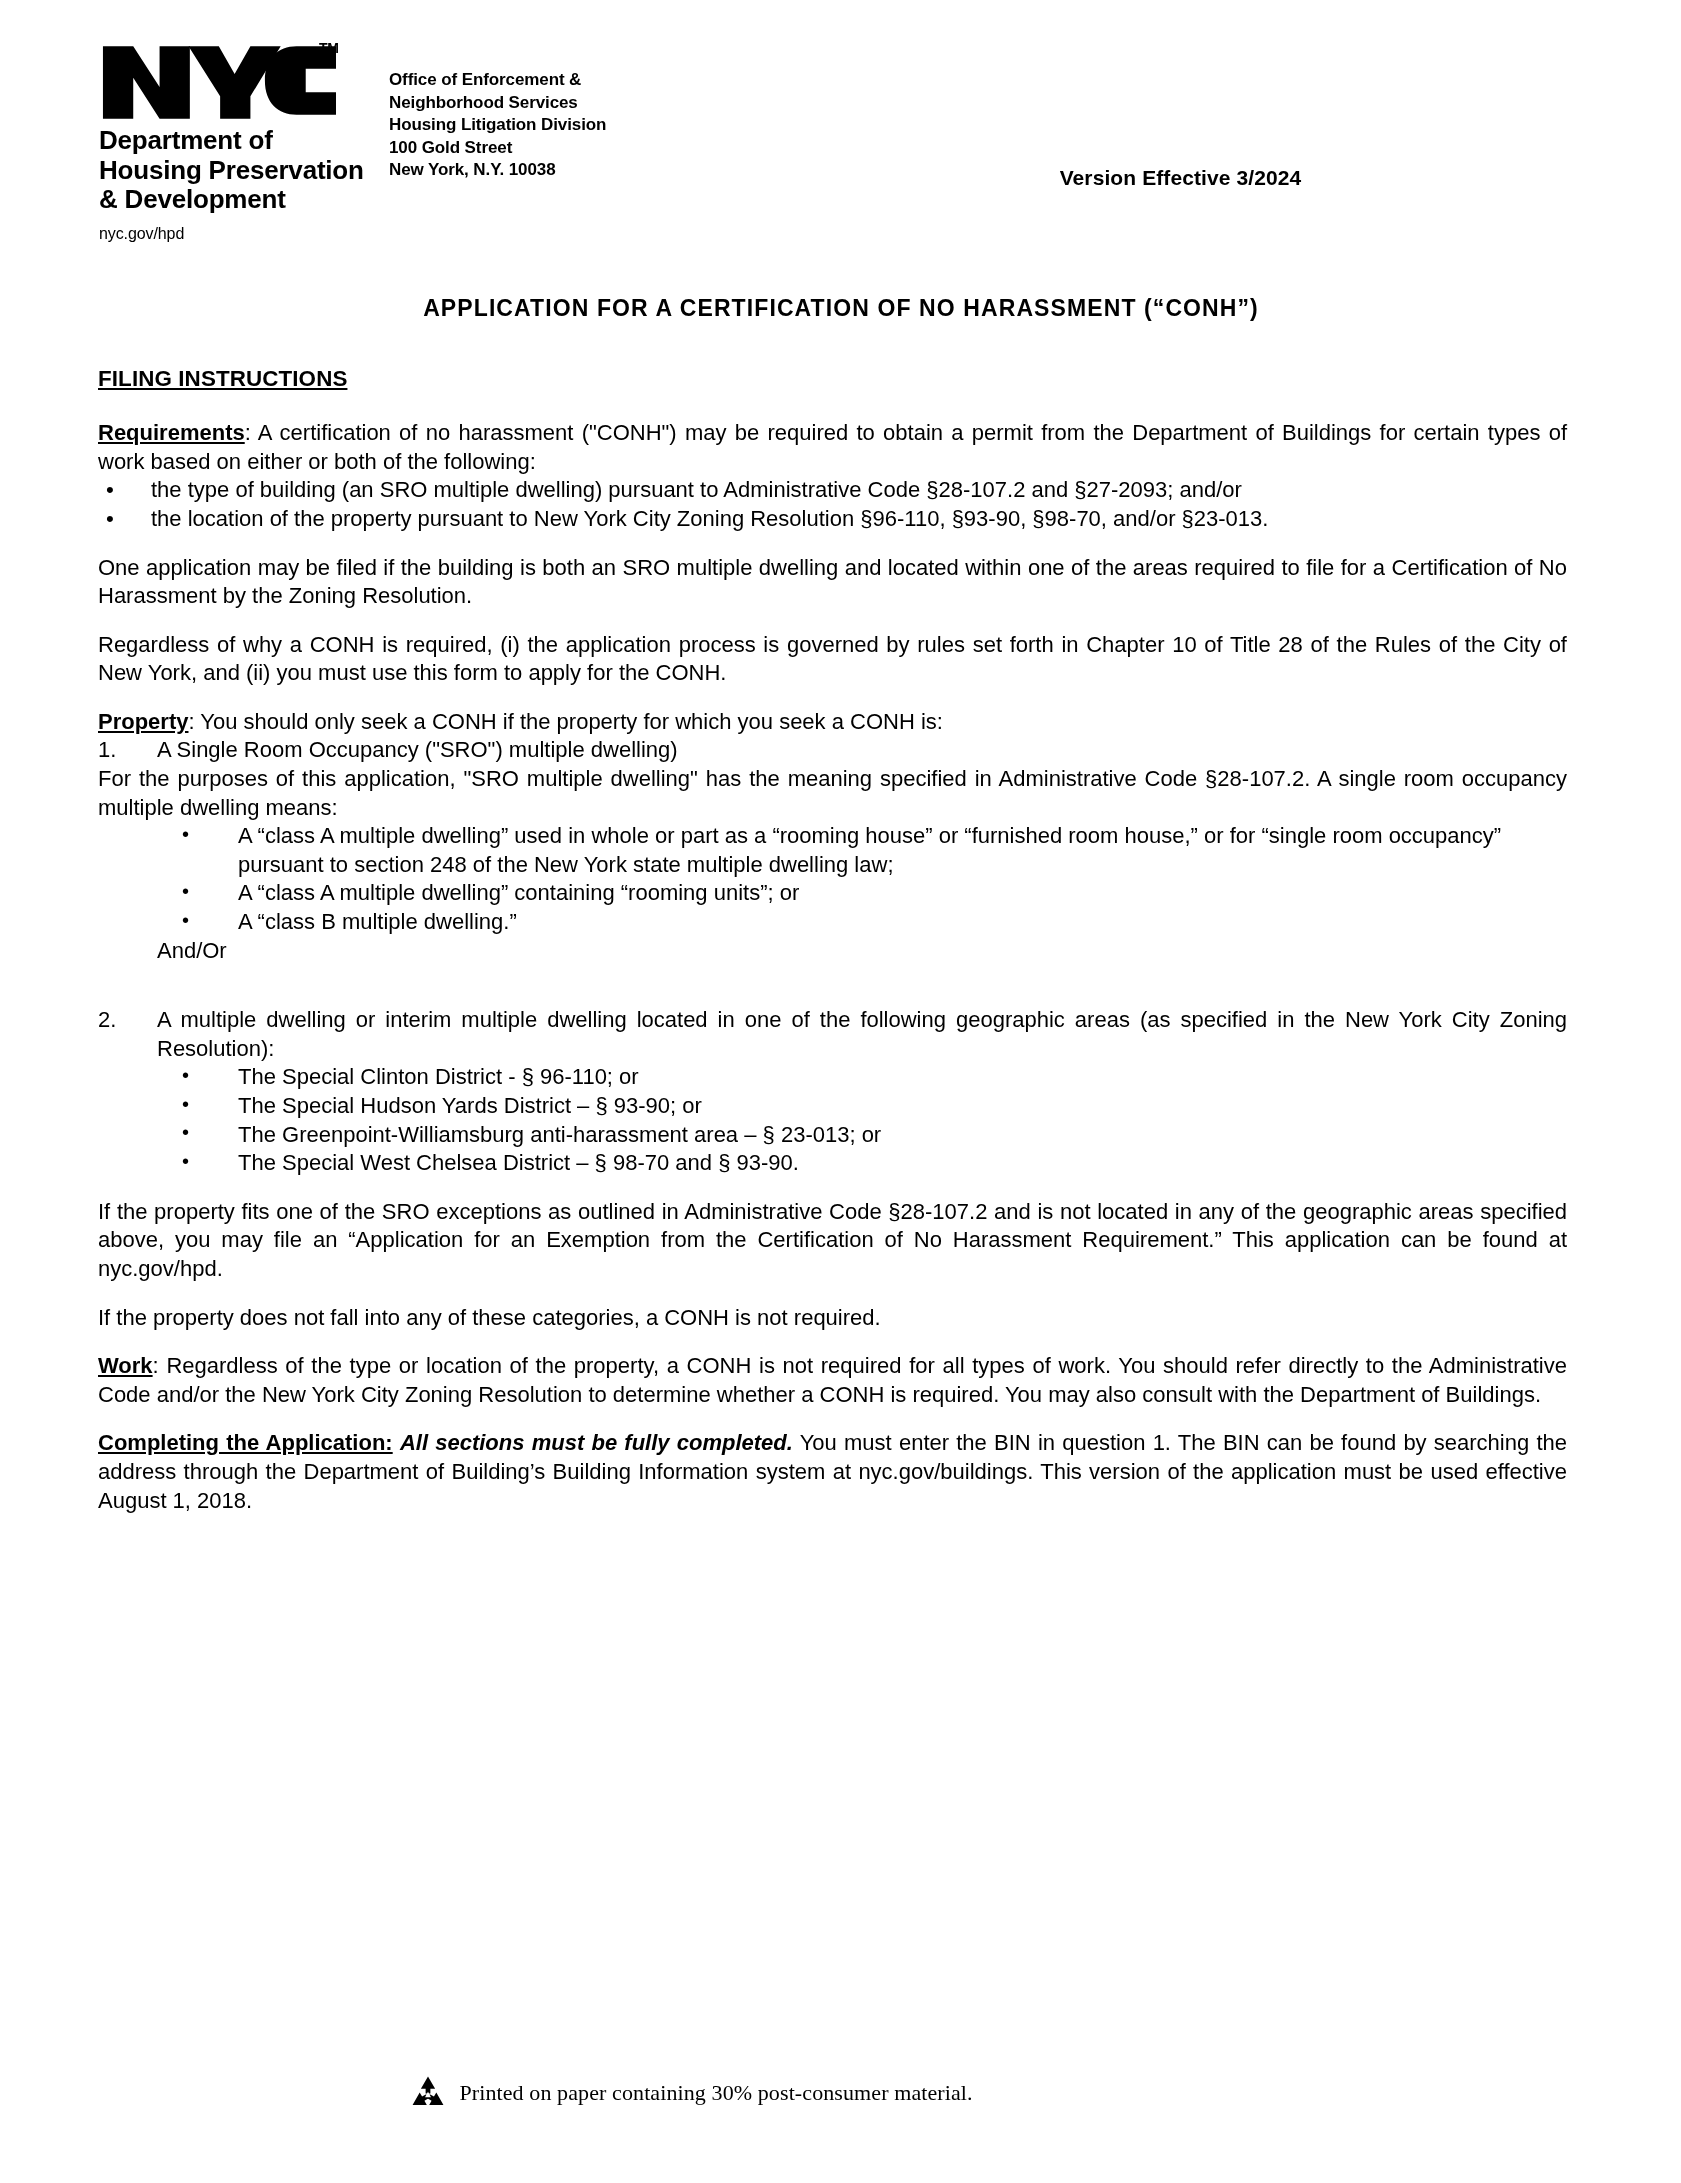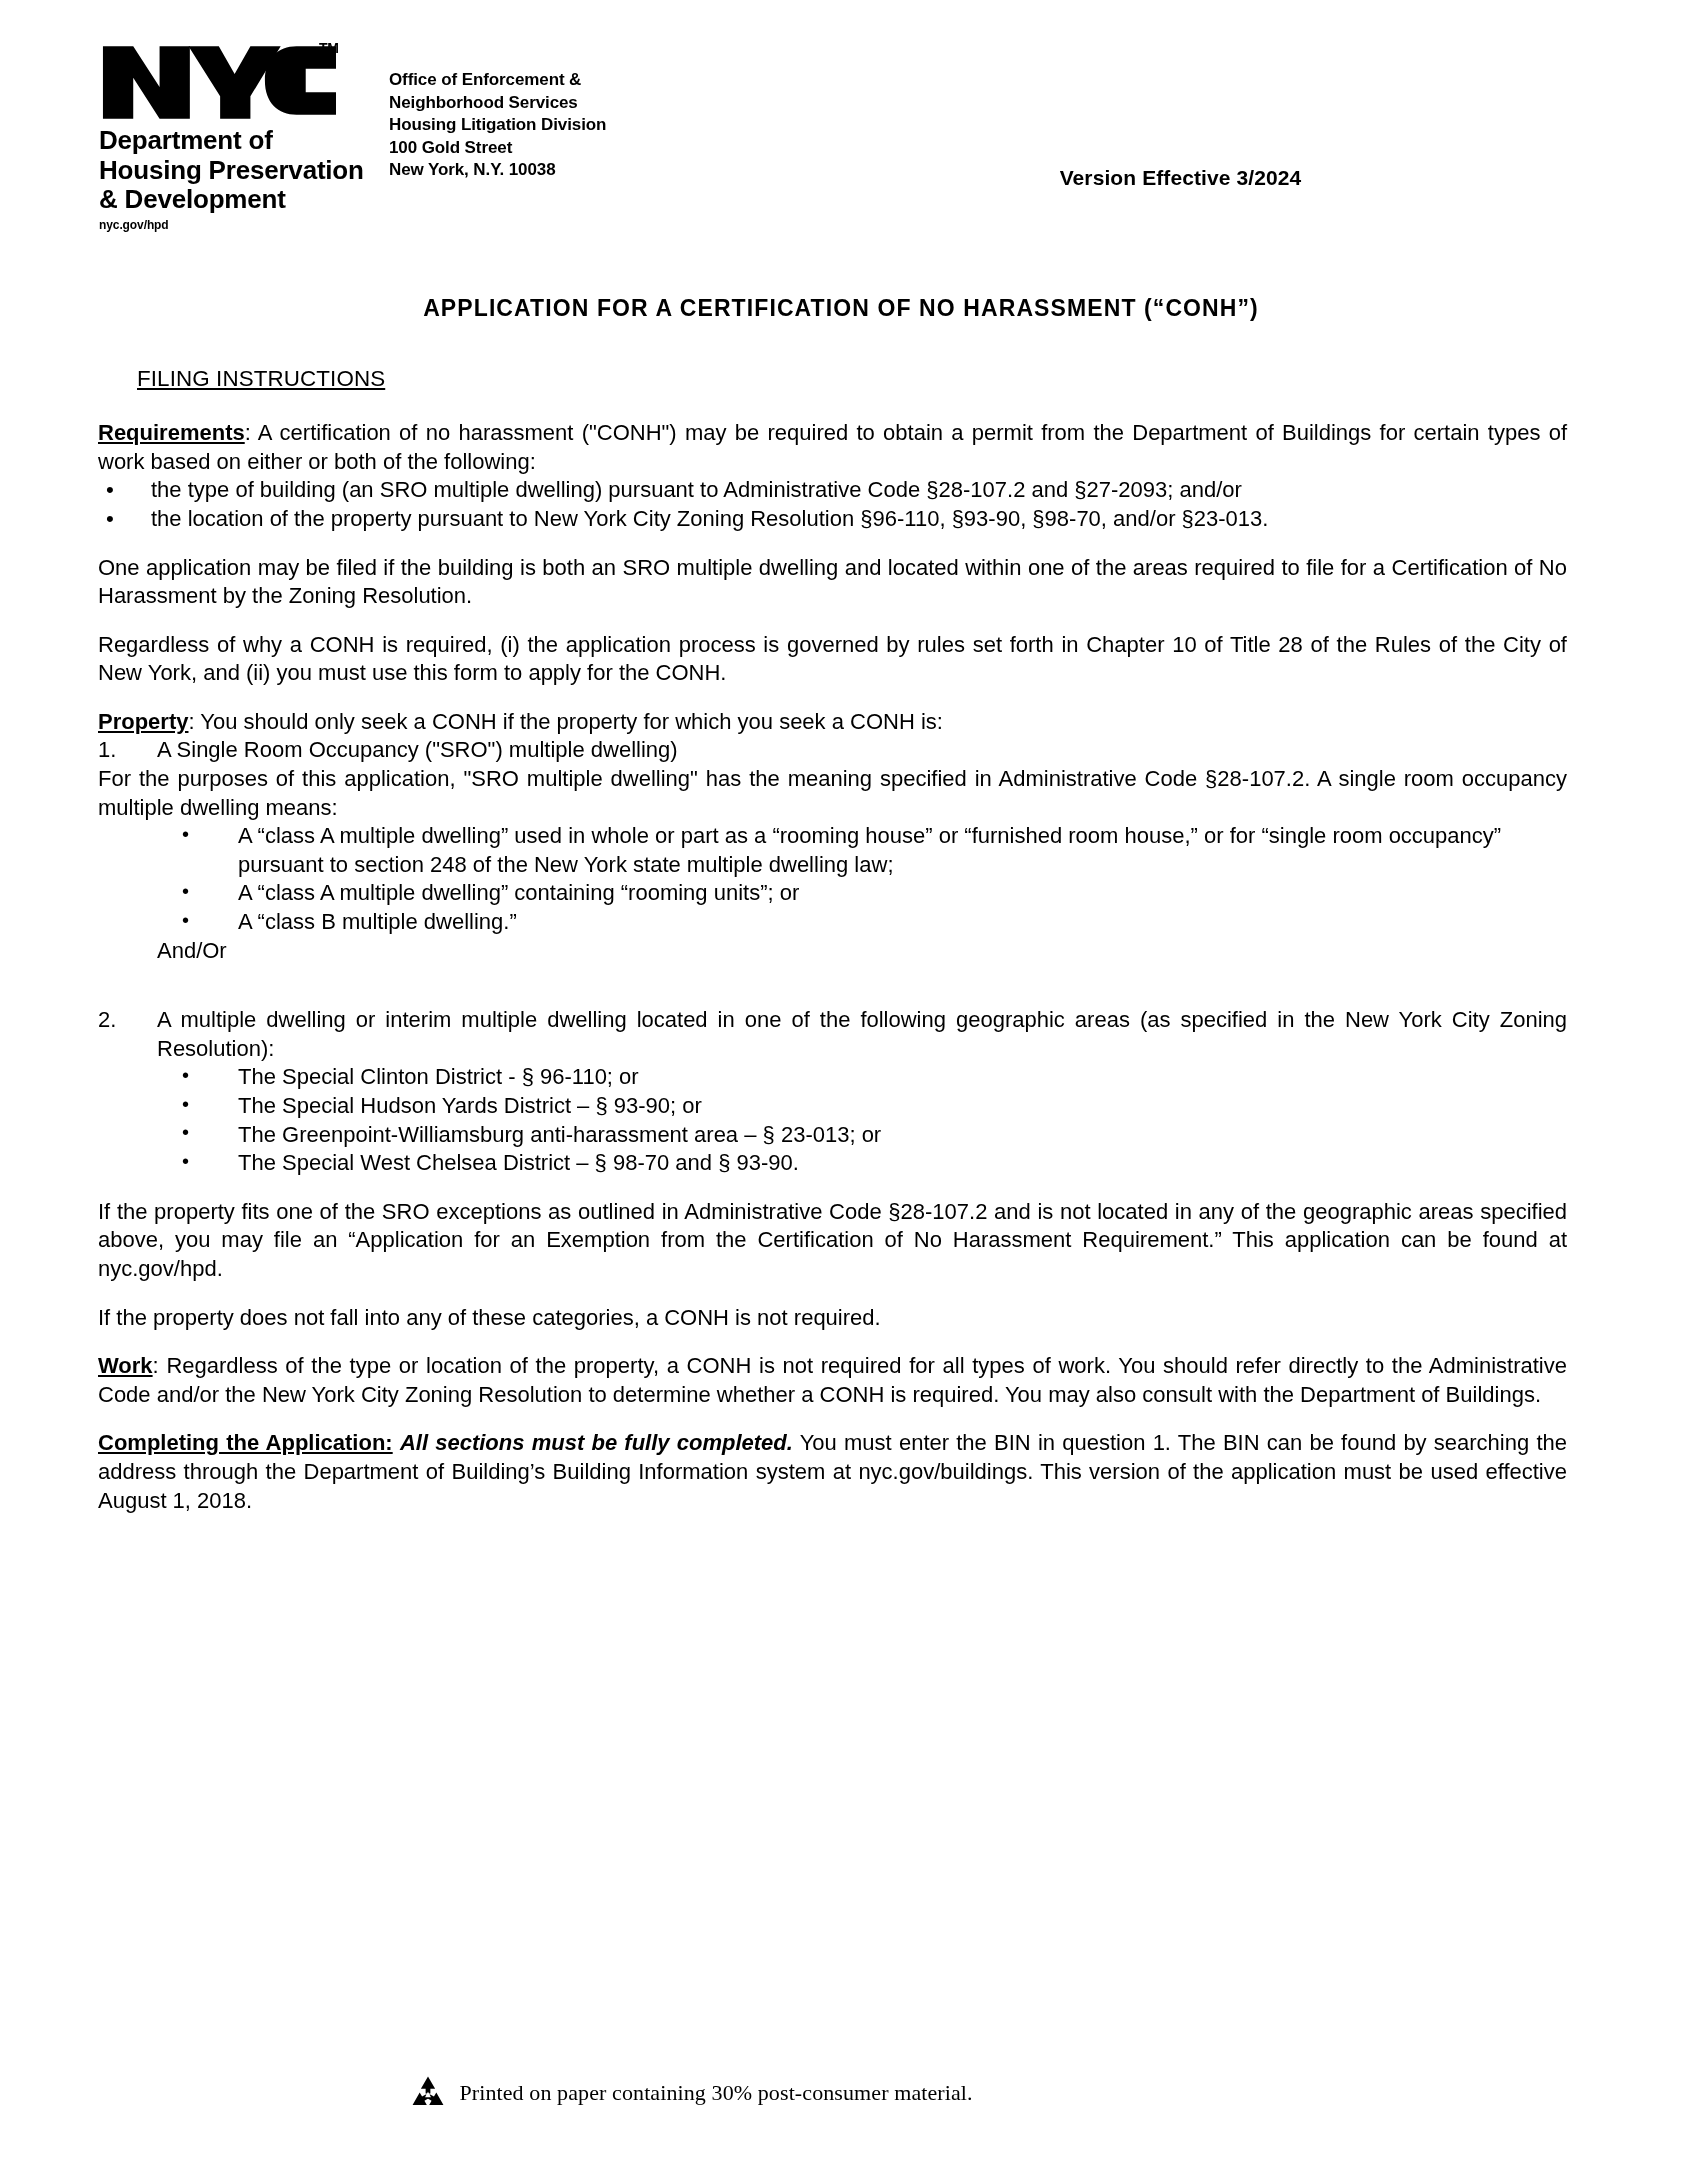--- a/index.html
+++ b/index.html
@@ -50,23 +50,23 @@
     letter-spacing: -0.3px;
   }
   .dept-name {
     margin-top: 6px;
     font-size: 26px;
     font-weight: bold;
     line-height: 1.14;
     letter-spacing: -0.2px;
   }
   .dept-url {
-    margin-top: 3px;
-    font-size: 12px;
-    font-weight: bold;
+    margin-top: 10px;
+    font-size: 16px;
+    font-weight: normal;
     letter-spacing: -0.1px;
   }
   .office-block {
     position: absolute;
     left: 290px;
     top: 28px;
     font-size: 17px;
     font-weight: bold;
     line-height: 1.33;
     letter-spacing: -0.1px;
@@ -95,25 +95,24 @@
   
   .body-wrap {
     position: absolute;
     left: 98px;
     top: 364px;
     width: 1469px;
     font-size: 22px;
     line-height: 1.30;
   }
   .sec-head {
-    font-weight: normal;
+    font-weight: bold;
     text-decoration: underline;
     font-size: 22.4px;
     letter-spacing: 0.1px;
-    margin-left: 39px;
   }
   .p {
     margin: 0;
     padding: 0;
   }
   .just { text-align: justify; text-justify: inter-word; }
   .spacer-lg { height: 26px; }
   .spacer-md { height: 20px; }
   .spacer-xl { height: 41px; }
   u.ul { text-decoration: underline; }

